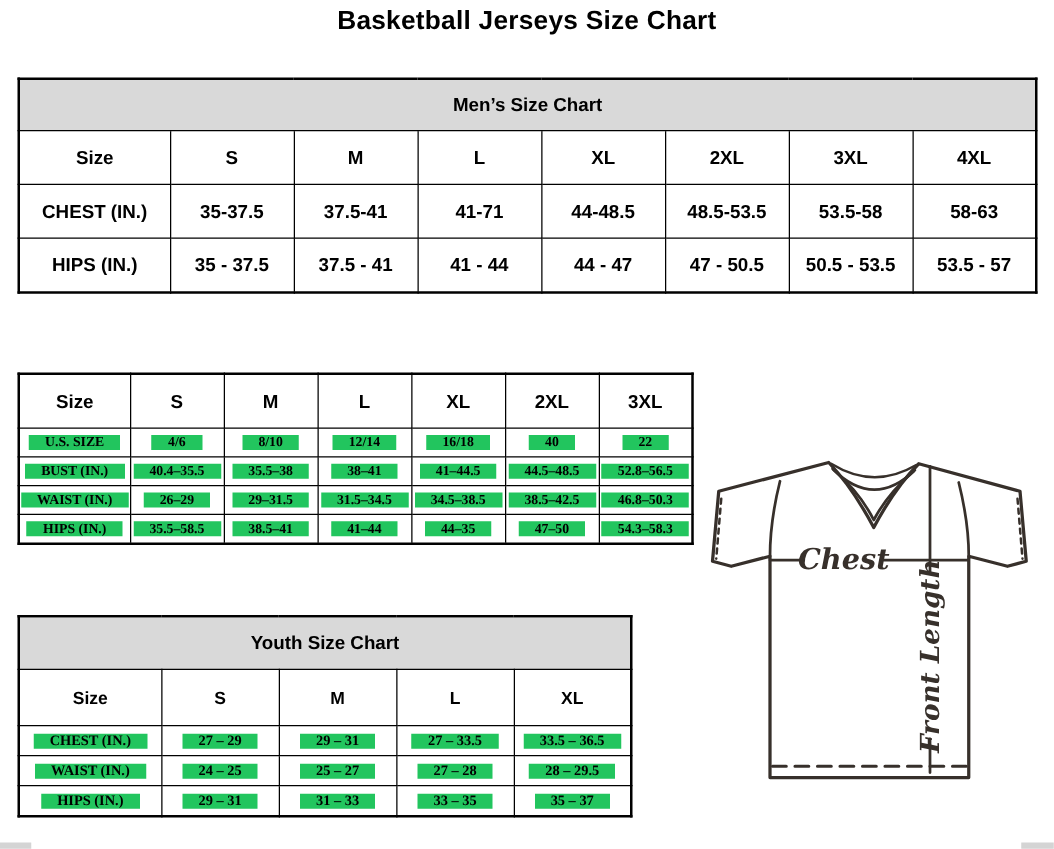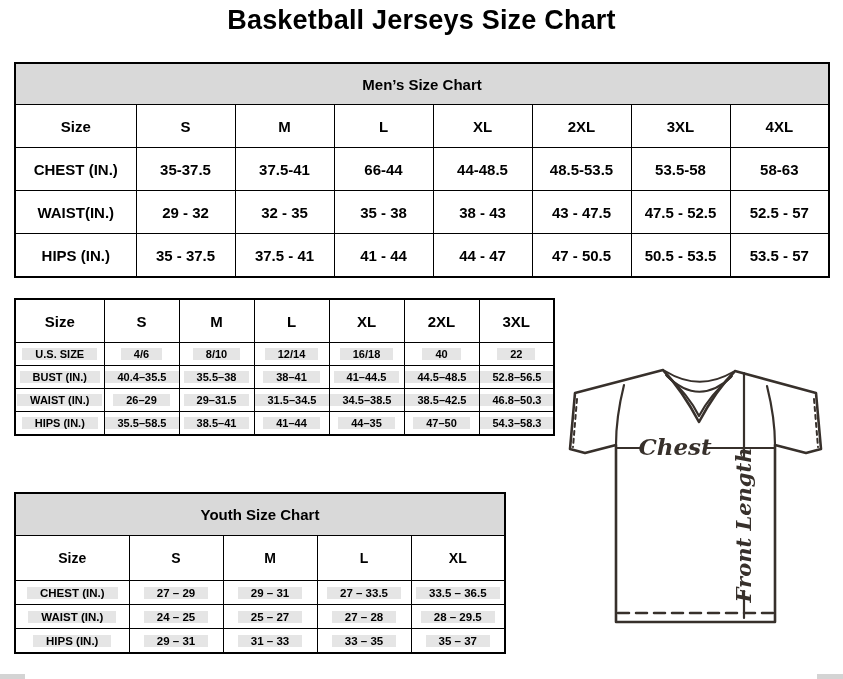--- a/index.html
+++ b/index.html
@@ -3,40 +3,40 @@
 <meta charset="utf-8">
 <style>
   html,body{margin:0;padding:0;}
   body{
     width:843px;height:679px;position:relative;overflow:hidden;
     background:#ffffff;font-family:"Liberation Sans",sans-serif;color:#000;
   }
   .abs{position:absolute;}
   .page-title{
     top:5px;left:0;width:843px;text-align:center;
-    font-size:27px;font-weight:bold;letter-spacing:.2px;
+    font-size:21px;font-weight:bold;letter-spacing:.2px;
   }
   table.chart{border-collapse:collapse;table-layout:fixed;}
   table.chart th,table.chart td{
     border:1.5px solid #000;text-align:center;vertical-align:middle;
     font-weight:bold;padding:0;overflow:hidden;white-space:nowrap;
   }
   table.chart{border:2.5px solid #000;}
   .band{background:#d9d9d9;font-size:15px;}
   
   .mens .band{height:40px;}
   .mens th,.mens td{font-size:15px;height:42px;}
   
   .wy .band{height:41px;}
   .wy th.size-row{font-size:15px;}
   .wy td{font-size:11px;height:22px;}
   .womens th.size-row{height:42px;}
   .youth th.size-row{height:44px;font-size:14px;}
   .youth td{font-size:11.5px;height:23px;}
-  .hl{background:#e5e5e5;padding:0 13px;}
+  .hl{background:#22c55e;padding:0 13px;font-family:Liberation Serif, serif;}
   .stub{background:#d4d4d4;}
   svg text{font-family:"DejaVu Serif","Liberation Serif",serif;font-style:italic;font-weight:bold;}
 </style>
 </head>
 <body>
 
 <div class="abs page-title">Basketball Jerseys Size Chart</div>
 
 <table class="abs chart mens" style="left:14px;top:62px;width:814px;">
   <colgroup>
@@ -54,35 +54,25 @@
     <th>L</th>
     <th>XL</th>
     <th>2XL</th>
     <th>3XL</th>
     <th>4XL</th>
   </tr>
   <tr>
     <td>CHEST (IN.)</td>
     <td>35-37.5</td>
     <td>37.5-41</td>
-    <td>66-44</td>
+    <td>41-71</td>
     <td>44-48.5</td>
     <td>48.5-53.5</td>
     <td>53.5-58</td>
     <td>58-63</td>
-  </tr>
-  <tr>
-    <td>WAIST(IN.)</td>
-    <td>29 - 32</td>
-    <td>32 - 35</td>
-    <td>35 - 38</td>
-    <td>38 - 43</td>
-    <td>43 - 47.5</td>
-    <td>47.5 - 52.5</td>
-    <td>52.5 - 57</td>
   </tr>
   <tr>
     <td>HIPS (IN.)</td>
     <td>35 - 37.5</td>
     <td>37.5 - 41</td>
     <td>41 - 44</td>
     <td>44 - 47</td>
     <td>47 - 50.5</td>
     <td>50.5 - 53.5</td>
     <td>53.5 - 57</td>

